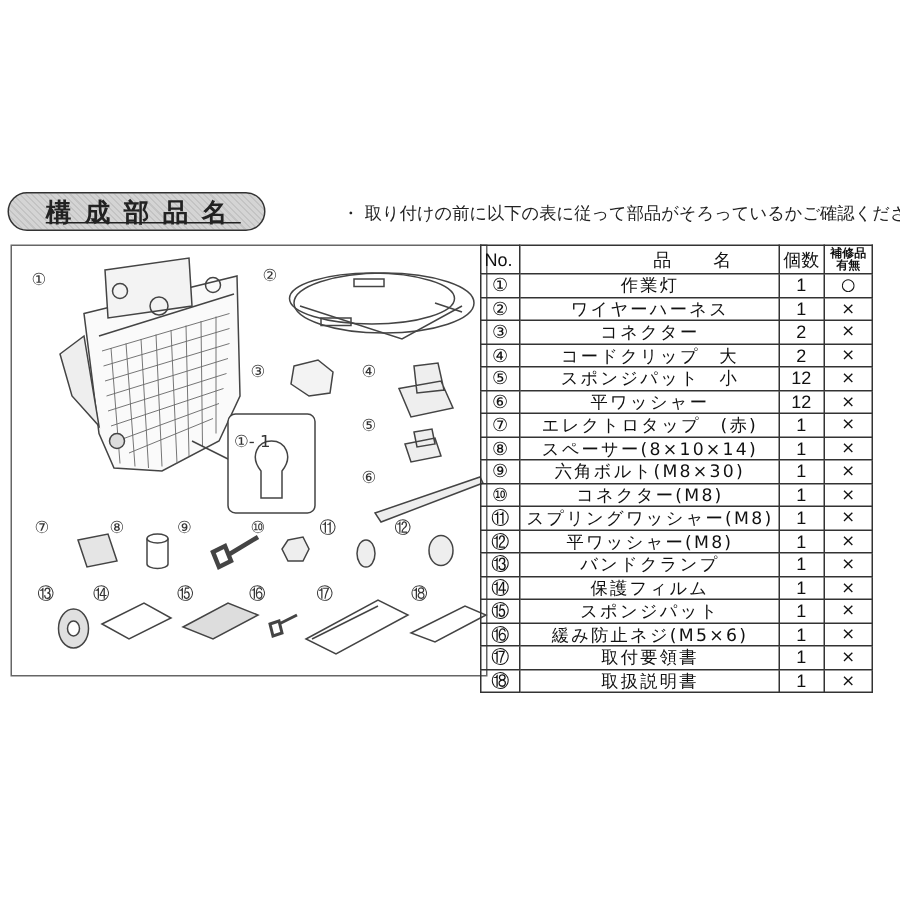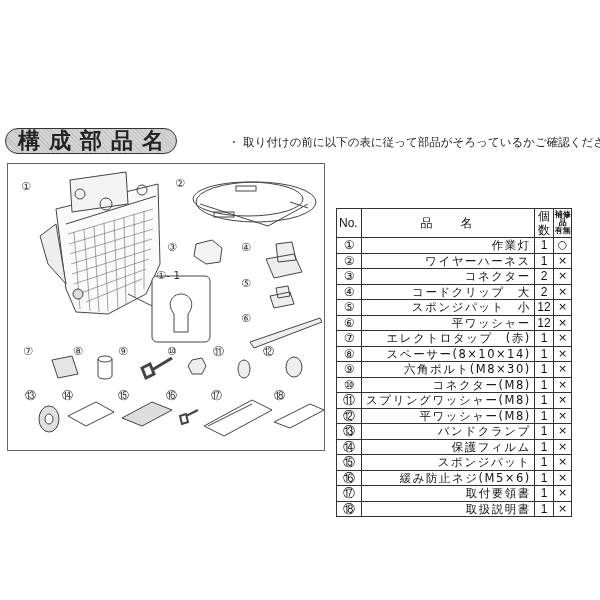--- a/index.html
+++ b/index.html
@@ -6,44 +6,44 @@
   html, body { width: 600px; height: 600px; background: #ffffff; overflow: hidden; }
   body { position: relative; font-family: "DejaVu Sans", sans-serif; color: #111; }
 
   .title-banner {
     position: absolute; left: 5px; top: 128px; width: 172px; height: 26px;
     border: 1.5px solid #333; border-radius: 13px;
     background-color: #d4d4d4;
     background-image: repeating-linear-gradient(45deg, rgba(0,0,0,0.08) 0 1px, transparent 1px 3px);
     display: flex; align-items: center; justify-content: center;
   }
-  .title-banner span { font-size: 22px; font-weight: bold; letter-spacing: 9px; padding-left: 9px; color: #222; }
+  .title-banner span { font-size: 17px; font-weight: bold; letter-spacing: 9px; padding-left: 9px; color: #222; text-decoration: underline; }
 
   .note { position: absolute; left: 228px; top: 135px; font-size: 11.5px; color: #222; white-space: nowrap; }
 
   .illus-panel {
     position: absolute; left: 7px; top: 163px; width: 318px; height: 288px;
     border: 1px solid #666; background: #fff;
   }
   .lbl { position: absolute; font-size: 11px; color: #333; line-height: 1; }
   .illus-panel svg { position: absolute; left: 0; top: 0; }
 
   .parts-table {
-    position: absolute; left: 336px; top: 163px; width: 236px;
+    position: absolute; left: 320px; top: 163px; width: 262px;
     border-collapse: collapse; border: 1.5px solid #222;
-    font-size: 11.5px; color: #111; margin-top: 45px;
+    font-size: 11.5px; color: #111;
   }
   .parts-table th, .parts-table td { border: 1px solid #333; height: 15.5px; padding: 0 3px; line-height: 14px; }
   .parts-table th { height: 19px; font-weight: normal; font-size: 12px; }
   .parts-table th.col-no { width: 26px; text-align: left; padding-left: 2px; font-family: "Liberation Sans", sans-serif; }
-  .parts-table th.col-name { width: 161px; letter-spacing: 28px; padding-left: 28px; }
+  .parts-table th.col-name { width: 161px; letter-spacing: 28px; padding-left: 28px; text-align: right; }
   .parts-table th.col-qty { width: 31px; padding: 0; letter-spacing: 0; }
   .parts-table th.col-rep { width: 33px; font-size: 8px; line-height: 8px; padding: 0; font-weight: bold; }
   .parts-table td.no { text-align: center; padding: 0; font-size: 12px; }
-  .parts-table td.name { text-align: right; letter-spacing: 1.5px; padding-left: 4px; white-space: nowrap; }
+  .parts-table td.name { text-align: center; letter-spacing: 1.5px; padding-left: 4px; white-space: nowrap; }
   .parts-table td.qty { text-align: center; padding: 0; font-family: "Liberation Sans", sans-serif; font-size: 12px; }
   .parts-table td.rep { text-align: center; padding: 0; font-size: 11px; }
 </style>
 </head>
 <body>
 
 <div class="title-banner">
   <span>構成部品名</span>
 </div>
 <div class="note">・ 取り付けの前に以下の表に従って部品がそろっているかご確認ください。</div>
@@ -101,21 +101,21 @@
       <ellipse cx="41" cy="255" rx="10" ry="13" fill="#e0e0e0"></ellipse>
       <ellipse cx="41" cy="255" rx="4" ry="5" fill="#fff"></ellipse>
       <path d="M60 252 L88 238 L106 248 L78 262 Z" fill="#fff"></path>
       <path d="M114 254 L144 238 L164 246 L134 262 Z" fill="#ddd"></path>
       <path d="M172 252 L178 250 L180 258 L174 260 Z M178 252 L190 246" stroke-width="2"></path>
       <path d="M196 262 L244 236 L264 246 L216 272 Z M200 262 L244 240" fill="#fff"></path>
       <path d="M266 258 L302 240 L316 246 L282 264 Z" fill="#fff"></path>
     </g>
   </svg>
   <span class="lbl" style="left:13px;top:17px">①</span>
-  <span class="lbl" style="left:148px;top:106px">①- 1</span>
+  <span class="lbl" style="left:148px;top:125px">①- 1</span>
   <span class="lbl" style="left:167px;top:14px">②</span>
   <span class="lbl" style="left:159px;top:78px">③</span>
   <span class="lbl" style="left:233px;top:78px">④</span>
   <span class="lbl" style="left:233px;top:114px">⑤</span>
   <span class="lbl" style="left:233px;top:149px">⑥</span>
   <span class="lbl" style="left:15px;top:182px">⑦</span>
   <span class="lbl" style="left:65px;top:182px">⑧</span>
   <span class="lbl" style="left:110px;top:182px">⑨</span>
   <span class="lbl" style="left:159px;top:182px">⑩</span>
   <span class="lbl" style="left:205px;top:182px">⑪</span>

